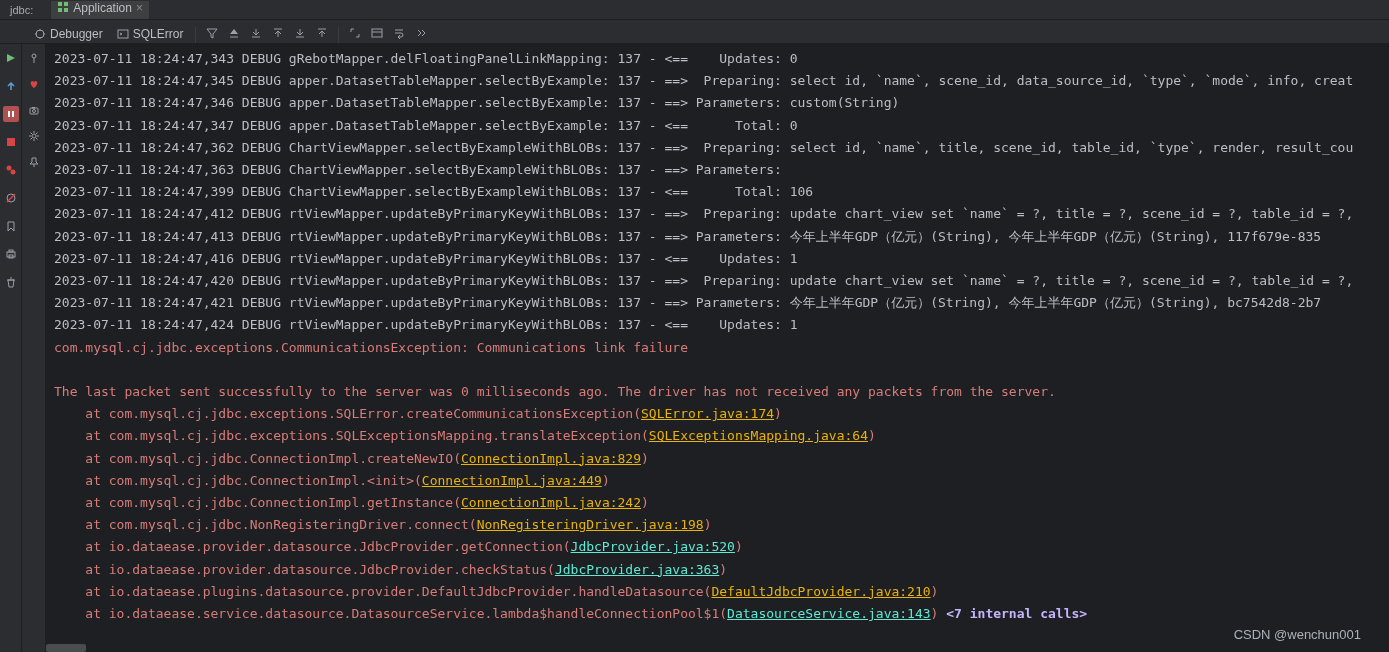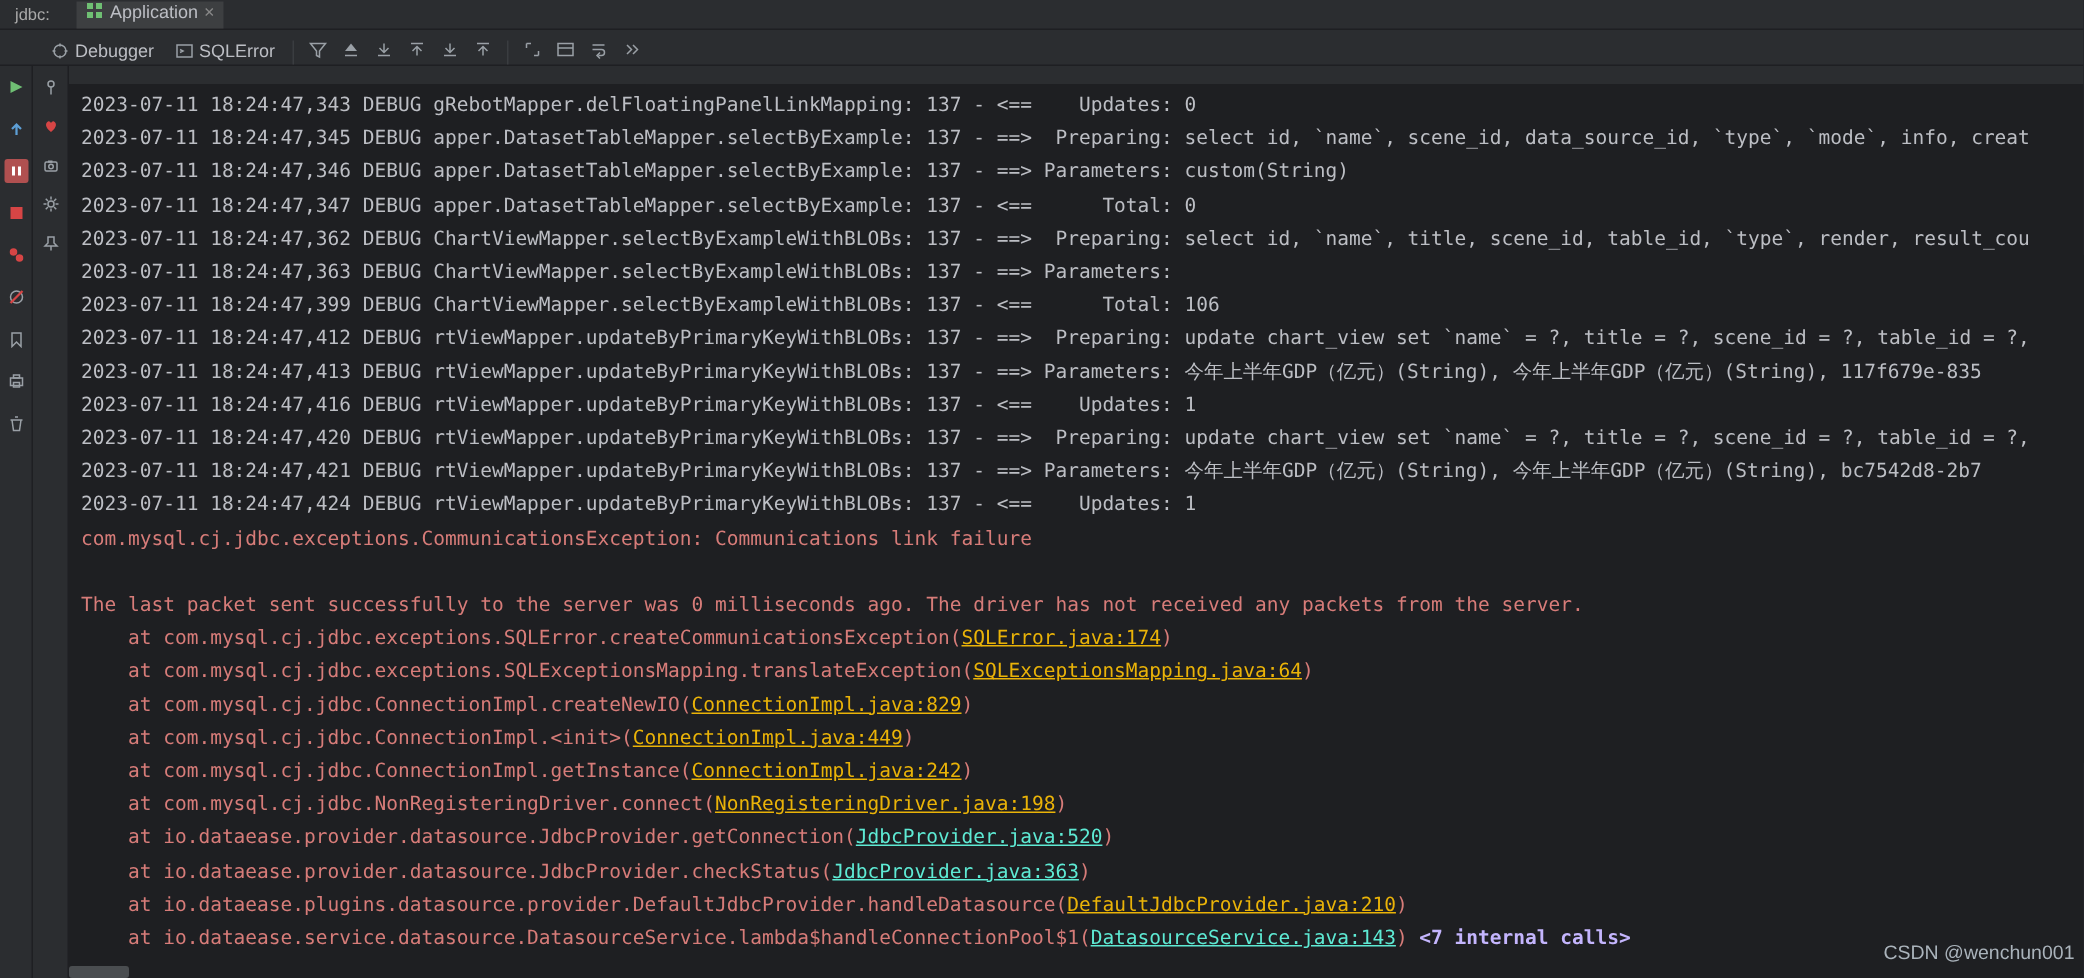--- a/index.html
+++ b/index.html
@@ -89,30 +89,29 @@
   flex: 1;
   background: #1e1f22;
   padding: 4px 0 4px 8px;
   font-family: "Consolas", "Monaco", monospace;
   font-size: 13px;
   line-height: 22.2px;
   overflow: hidden;
   white-space: pre;
   color: #bcbec4;
   position: relative;
-  margin-top: 12px;
 }
 .console .line { white-space: pre; }
 .err { color: #d77c79; }
 .underline { text-decoration: underline; color: #eab308; }
 .link { color: #5eead4; text-decoration: underline; }
 .gray { color: #c4b5fd; font-weight: bold; }
 .watermark {
   position: absolute;
-  right: 6px;
+  right: 28px;
   bottom: 10px;
   color: #aab3bb;
   font-size: 13px;
 }
 .scrollbar-h {
   position: absolute;
   left: 46px;
   bottom: 0;
   height: 8px;
   width: 40px;

